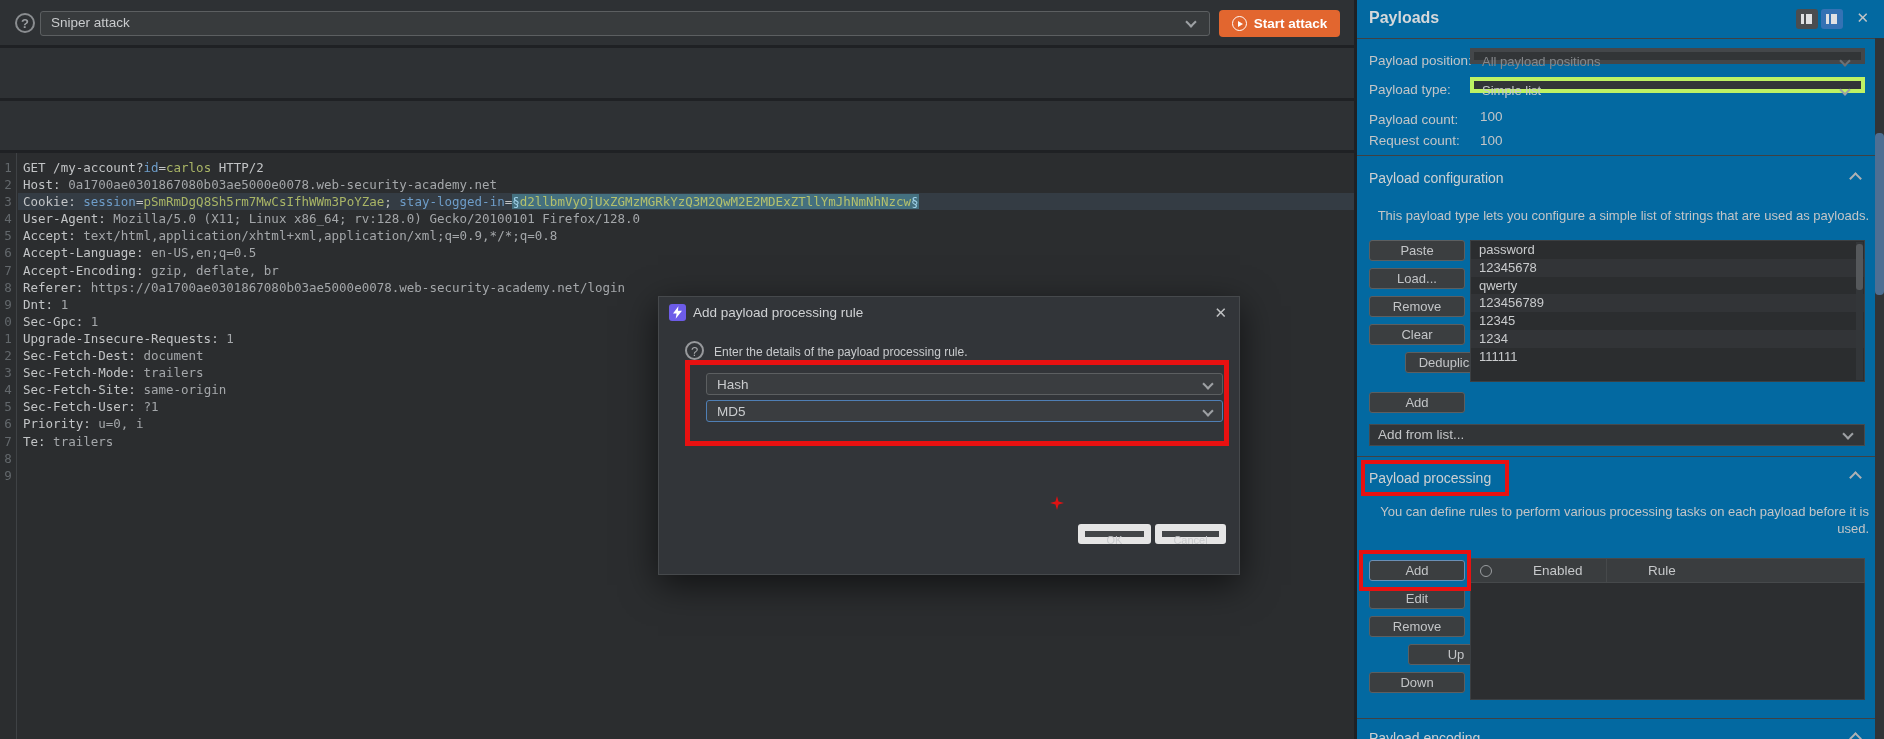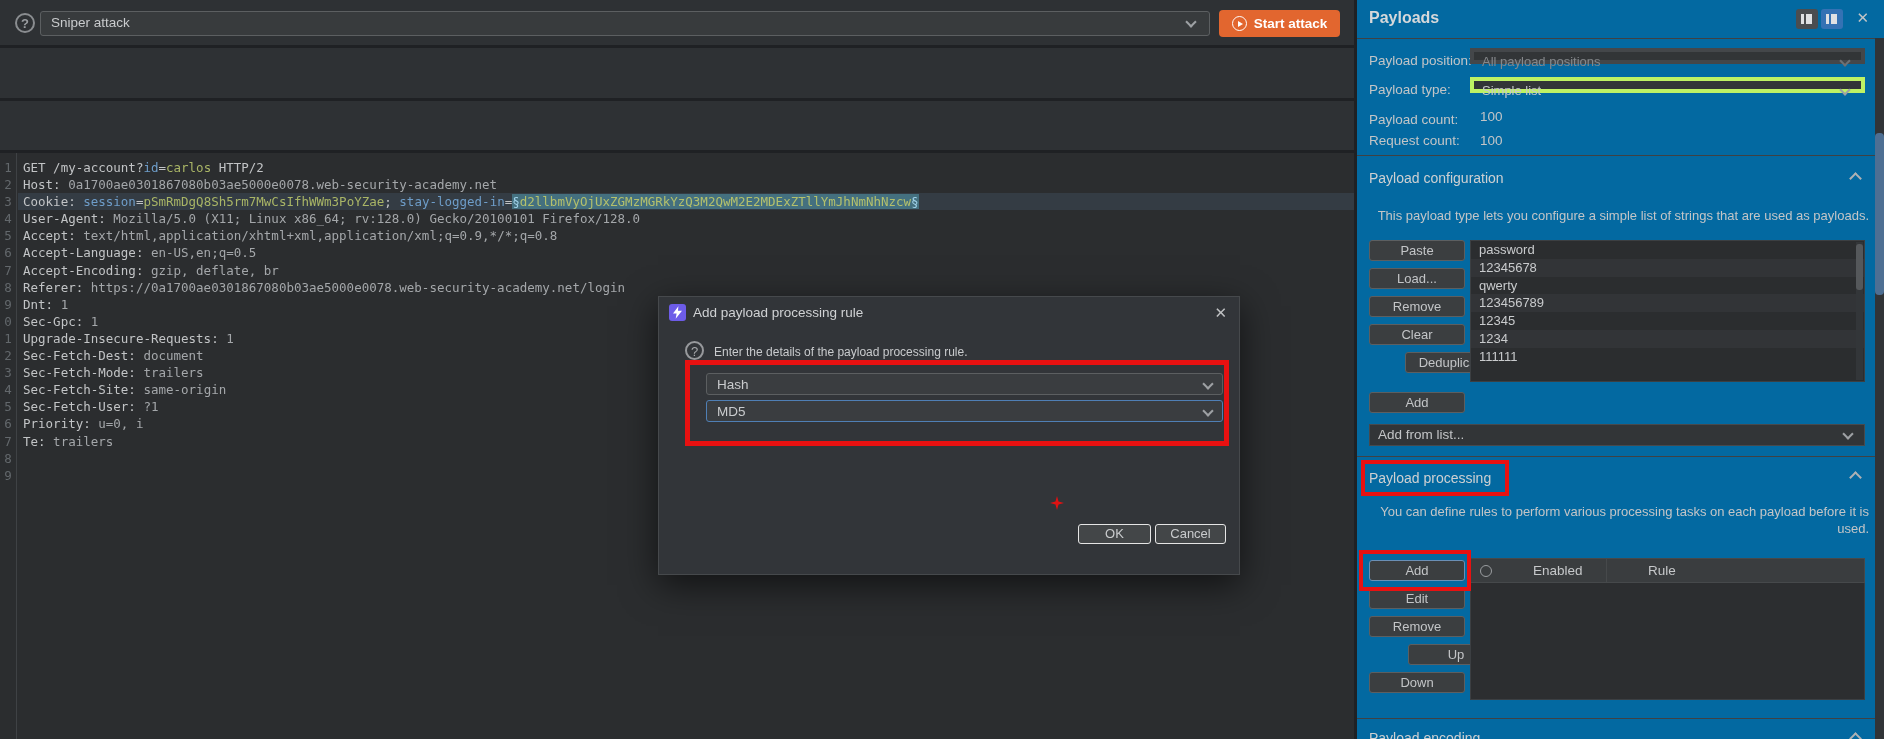--- a/index.html
+++ b/index.html
@@ -68,22 +68,22 @@
   .dlg-close { position:absolute; right:12px; top:7px; color:#bfc1c3; font-size:15px; }
   .dlg-msg-icon { position:absolute; left:26px; top:44px; width:19px; height:19px; border:2px solid #97999c;
     border-radius:50%; color:#a6a8ab; font-size:13px; text-align:center; line-height:18px; }
   .dlg-msg { position:absolute; left:55px; top:48px; color:#c9cbcd; font-size:12px; }
   .ann-rect { position:absolute; border:5px solid #e81111; z-index:6; pointer-events:none; }
   .dlg-rect { left:26px; top:63px; width:544px; height:86px; }
   .dlg-select { left:47px; width:517px; height:22px; background:#3a3d40; }
   .dlg-select.sel1 { top:76px; position:absolute; }
   .dlg-select.sel2 { top:103px; position:absolute; border:1px solid #4f7fb5; }
   .dlg-select .chev { right:10px; top:6px; }
-  .dlg-btn { position:absolute; top:227px; height:20px; background:#434648; border:1px solid #e5e5e5;
-    border-radius:3px; color:#c9cbcd; font-size:13px; text-align:center; line-height:18px; }
+  .dlg-btn { position:absolute; top:227px; height:20px; background:#434648; border:7px solid #e5e5e5;
+    border-radius:3px; color:#c9cbcd; font-size:11px; text-align:center; line-height:18px; }
   .ok-btn { left:419px; width:73px; } .cancel-btn { left:496px; width:71px; }
   .diamond { position:absolute; left:391px; top:199px; width:14px; height:14px; background:#e01212;
     clip-path:polygon(50% 0%,61% 39%,100% 50%,61% 61%,50% 100%,39% 61%,0% 50%,39% 39%); z-index:7; }
 
   
   .rpanel { position:absolute; left:1354px; top:0; right:0; height:739px; background:#0369a1;
     border-left:3px solid #1f2124; overflow:hidden; }
   .rp-title { position:absolute; left:12px; top:9px; font-size:16px; font-weight:600; color:#d6d8da; }
   .icon-btn { position:absolute; top:9px; width:22px; height:20px; border-radius:3px; }
   .icon-btn.grey { right:66px; background:#4a4d50; } .icon-btn.blue { right:41px; background:#3472b4; }

